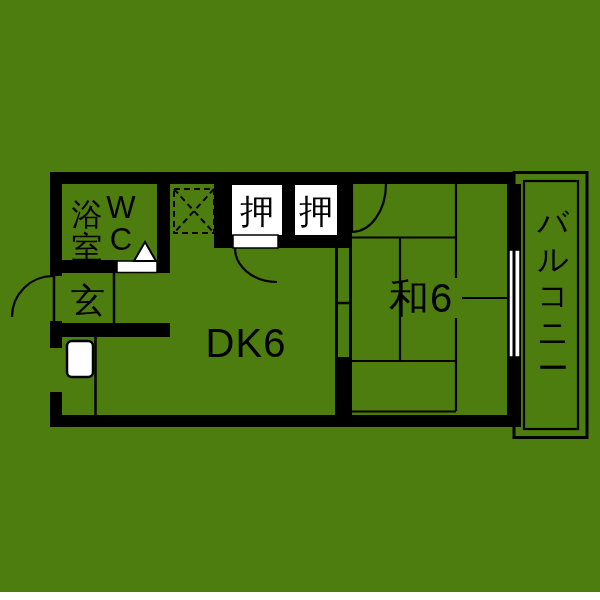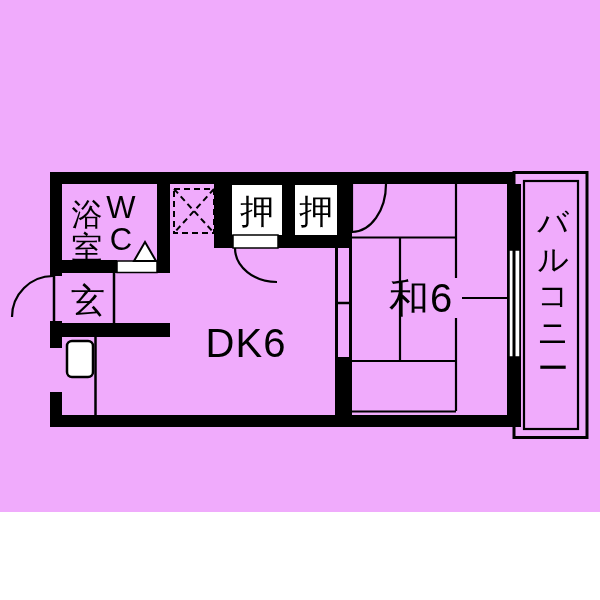--- a/index.html
+++ b/index.html
@@ -1,16 +1,16 @@
 <!DOCTYPE html>
 <html><head>
 <meta charset="utf-8">
 <style>
   html,body{margin:0;padding:0;background:#ffffff;}
-  .page{width:600px;height:512px;position:relative;background:#f0abfc;overflow:hidden;}
+  .page{width:600px;height:592px;position:relative;background:#4d7c0f;overflow:hidden;}
   svg{display:block;}
   text{font-family:"Liberation Sans","DejaVu Sans",sans-serif;fill:#000;}
   .lbl-s{font-size:31px;}
   .lbl-m{font-size:34px;}
   .lbl-l{font-size:40px;letter-spacing:1px;}
 </style>
 </head>
 <body>
 
 <div class="page">

